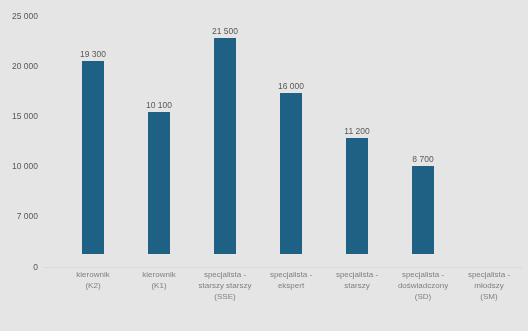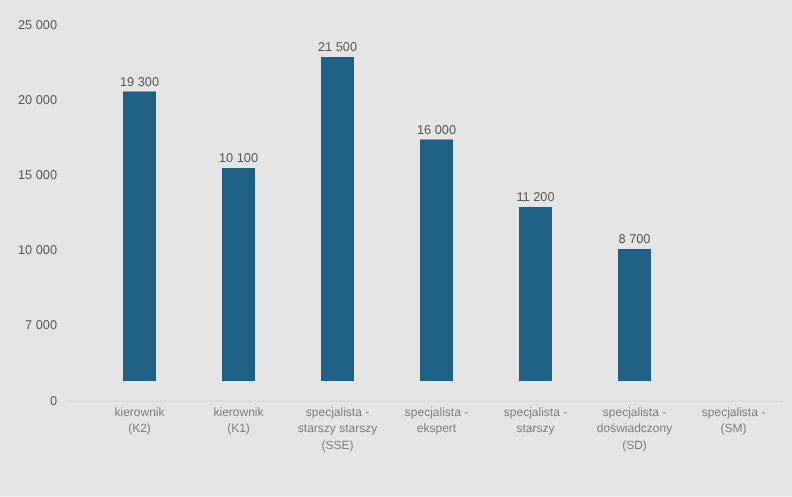--- a/index.html
+++ b/index.html
@@ -176,17 +176,18 @@
       <span class="l1">specjalista -</span>
       <span class="l2">starszy</span>
     </div>
     <div class="x-cat" style="left:346px">
       <span class="l1">specjalista -</span>
       <span class="l2">doświadczony</span>
       <span class="l3">(SD)</span>
     </div>
     <div class="x-cat" style="left:412px">
       <span class="l1">specjalista -</span>
+      <span class="l2">młodszy</span>
       <span class="l3">(SM)</span>
     </div>
   </div>
 
 </div>
 
 </body></html>

